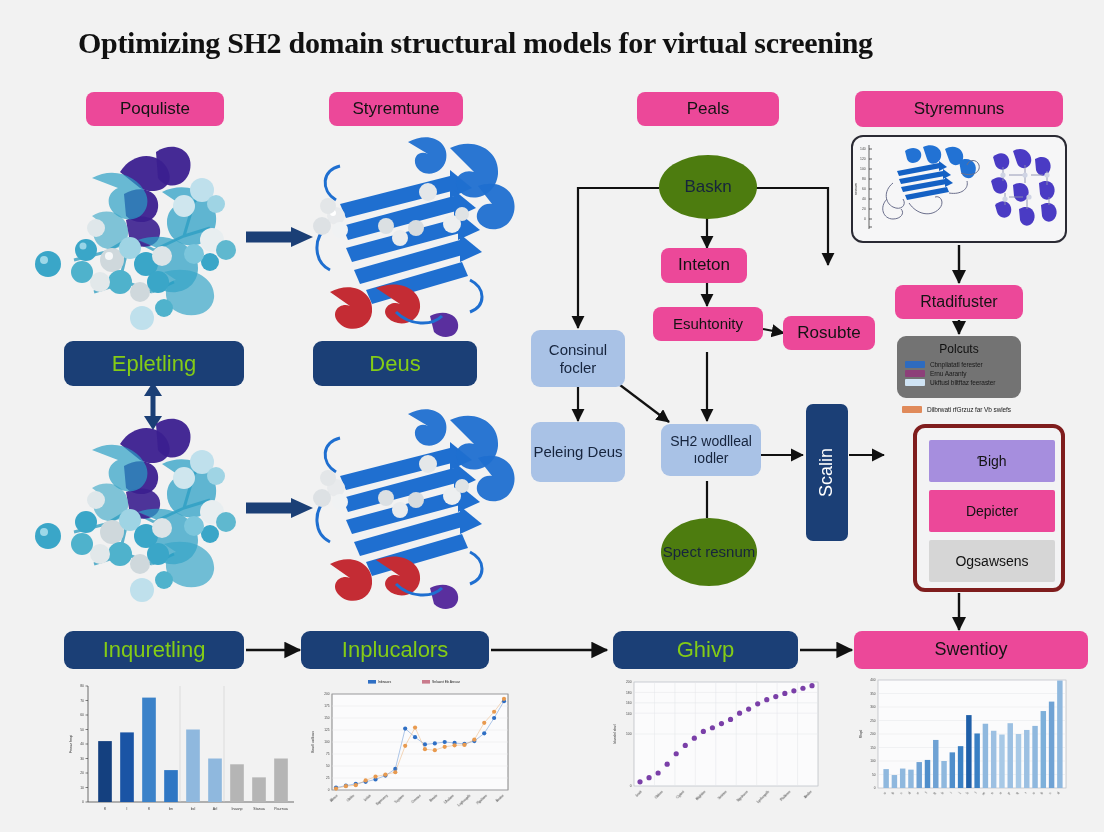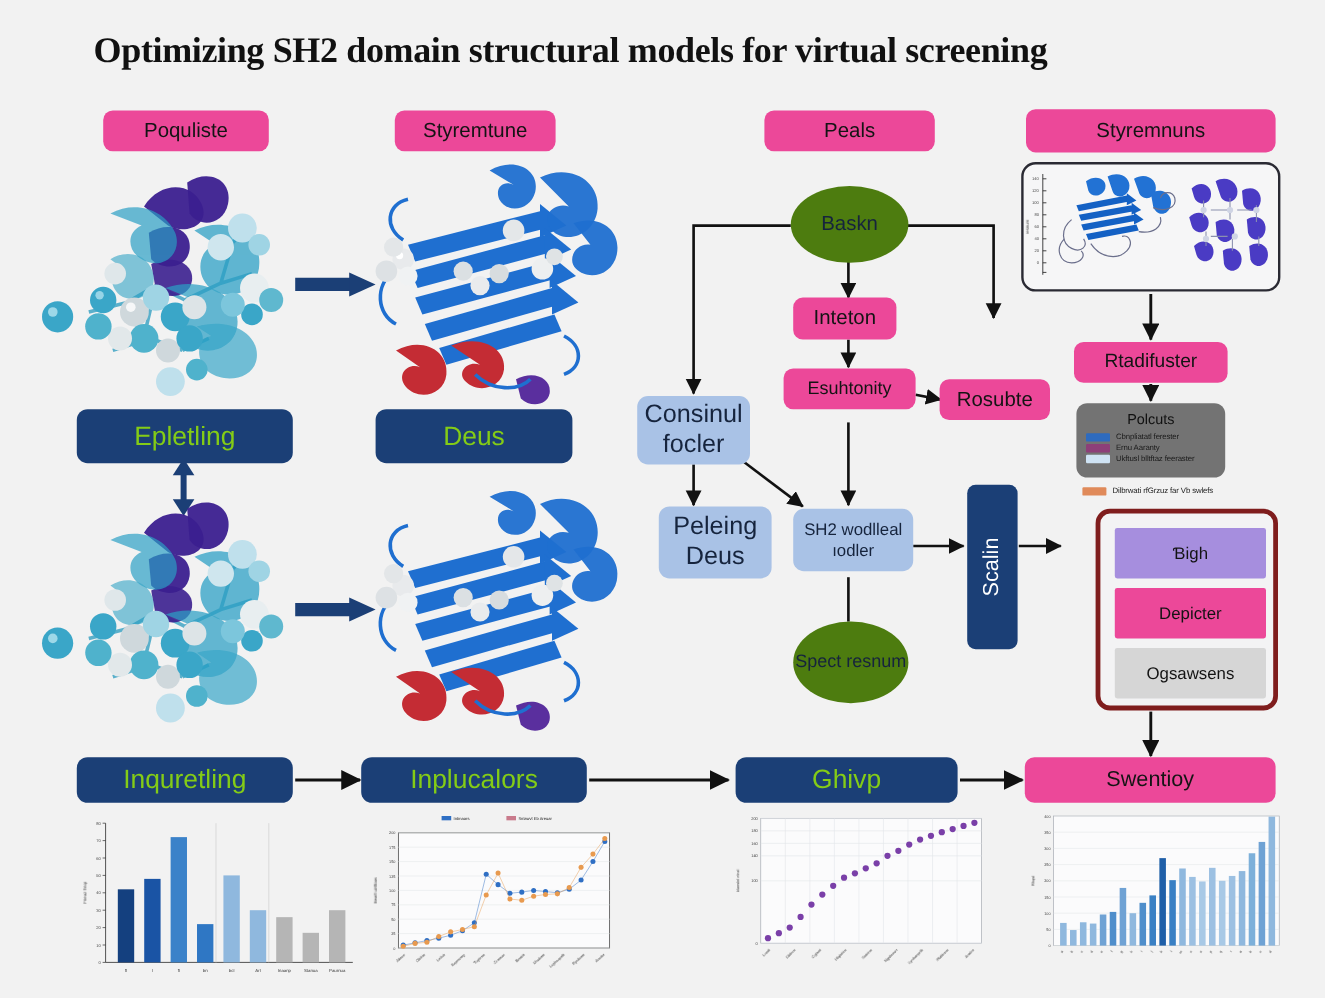--- a/index.html
+++ b/index.html
@@ -30,21 +30,21 @@
     border-radius:8px;
   }
   .node.gray{
     background:#ec4899;color:#141414;font-size:17px;font-weight:400;
   }
   .node.navy{
     background:#1b3f76;color:#84cc16;font-size:22px;font-weight:400;
     border-radius:9px;
   }
   .node.lblue{
-    background:#a9c2e6;color:#16243d;font-size:21px;font-weight:500;
+    background:#a9c2e6;color:#16243d;font-size:15px;font-weight:500;
     border-radius:9px;
   }
   .node.ellipse{
     background:#4d7c0f;color:#16243d;font-size:17px;font-weight:500;
     border-radius:50% / 50%;
   }
   .node.vert{
     background:#1b3f76;color:#fff;font-size:18px;font-weight:500;
     border-radius:7px;
   }
@@ -382,21 +382,21 @@
   </div>
 
   <div class="node gray" style="left:783px;top:316px;width:92px;height:34px;">
     <span>Rosubte</span>
   </div>
 
   <div class="node lblue" style="left:531px;top:330px;width:94px;height:57px;">
     <span>Consinul focler</span>
   </div>
 
-  <div class="node lblue" style="left:549px;top:422px;width:94px;height:60px;justify-content:center;">
+  <div class="node lblue" style="left:531px;top:422px;width:94px;height:60px;justify-content:center;">
     <span>Peleing Deus</span>
   </div>
 
   <div class="node lblue" style="left:661px;top:424px;width:100px;height:52px;font-size:14px;">
     <span>SH2 wodlleal ıodler</span>
   </div>
 
   <div class="node ellipse" style="left:661px;top:518px;width:96px;height:68px;font-size:15px;">
     <span>Spect resnum</span>
   </div>
@@ -512,21 +512,21 @@
 
   <div class="node navy" style="left:64px;top:631px;width:180px;height:38px;">
     <span>Inquretling</span>
   </div>
   <div class="node navy" style="left:301px;top:631px;width:188px;height:38px;">
     <span>Inplucalors</span>
   </div>
   <div class="node navy" style="left:613px;top:631px;width:185px;height:38px;">
     <span>Ghivp</span>
   </div>
-  <div class="node gray" style="left:854px;top:631px;width:209px;height:38px;font-size:18px;">
+  <div class="node gray" style="left:854px;top:631px;width:234px;height:38px;font-size:18px;">
     <span>Swentioy</span>
   </div>
 
   <div class="chart" style="left:62px;top:676px;width:238px;height:152px;">
     <svg id="c1" width="238" height="152" viewBox="0 0 238 152">
         <rect x="0" y="0" width="238" height="152" fill="#f2f2f2"></rect>
         <path d="M26,10 L26,126 L232,126" stroke="#333" stroke-width="0.7" fill="none"></path>
         <path d="M23.5,126 L26,126" stroke="#333" stroke-width="0.6"></path>
         <text x="22" y="127.3" text-anchor="end" font-size="3.4" fill="#444" class="blurtxt">0</text>
         <path d="M23.5,111.5 L26,111.5" stroke="#333" stroke-width="0.6"></path>

